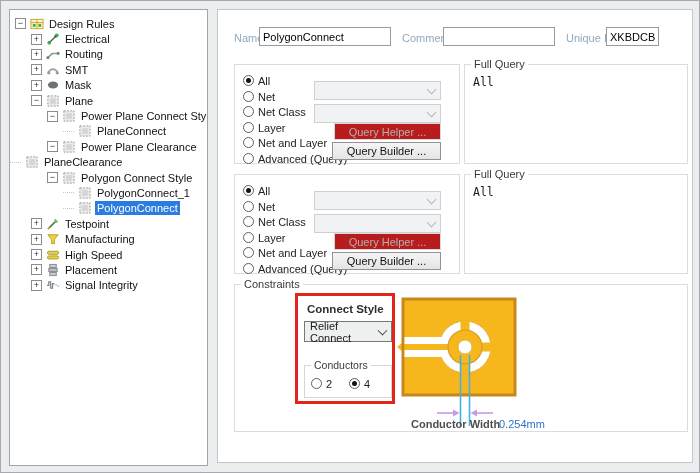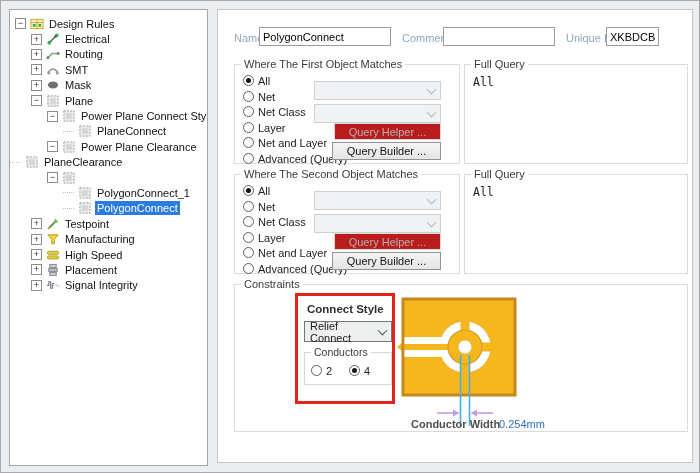--- a/index.html
+++ b/index.html
@@ -168,20 +168,21 @@
         <span class="tlabel">PlaneClearance</span>
       </div>
       <div class="trow" style="padding-left: 37px;">
         <span class="exp">−</span>
         <span class="ticon">
           <svg viewBox="0 0 15 15">
             <rect x="2" y="2" width="11" height="11" fill="#e9ebeb" stroke="#9a9a9a" stroke-dasharray="2,1.5"></rect>
             <rect x="4.5" y="4.5" width="6" height="6" fill="#d2d6d8"></rect>
           </svg>
         </span>
+        <span class="tlabel">Polygon Connect Style</span>
       </div>
       <div class="trow" style="padding-left: 53px;">
         <span class="stub"></span>
         <span class="ticon">
           <svg viewBox="0 0 15 15">
             <rect x="2" y="2" width="11" height="11" fill="#e9ebeb" stroke="#9a9a9a" stroke-dasharray="2,1.5"></rect>
             <rect x="4.5" y="4.5" width="6" height="6" fill="#d2d6d8"></rect>
           </svg>
         </span>
         <span class="tlabel">PolygonConnect_1</span>
@@ -252,21 +253,20 @@
   <div class="main-panel">
 
     <span class="fldlabel" style="left:16px;top:22px;">Name</span>
     <input class="tbox" style="left: 41px; top: 17px; width: 132px;" value="PolygonConnect">
     <span class="fldlabel" style="left:184px;top:22px;">Comment</span>
     <input class="tbox" style="left: 225px; top: 17px; width: 112px;" value="">
     <span class="fldlabel" style="left:348px;top:22px;">Unique ID</span>
     <input class="tbox" style="left: 388px; top: 17px; width: 53px;" value="XKBDCBOI">
 
     <div class="group" style="left:16px;top:54px;width:226px;height:100px;">
-      <span class="group-label">Where The First Object Matches</span>
       <div class="radio-row" style="left:8px;top:9px;">
           <span class="radio checked"></span>
           <span>All</span>
         </div>
       <div class="radio-row" style="left:8px;top:25px;">
           <span class="radio"></span>
           <span>Net</span>
         </div>
       <div class="radio-row" style="left:8px;top:40px;">
           <span class="radio"></span>
@@ -295,21 +295,20 @@
       <div class="btn disabled" style="left:99px;top:58px;width:107px;height:17px;">Query Helper ...</div>
       <div class="btn" style="left:97px;top:77px;width:109px;height:18px;">Query Builder ...</div>
     </div>
 
     <div class="group" style="left:246px;top:54px;width:224px;height:100px;">
       <span class="group-label">Full Query</span>
       <span class="fq-text">All</span>
     </div>
 
     <div class="group" style="left:16px;top:164px;width:226px;height:100px;">
-      <span class="group-label">Where The Second Object Matches</span>
       <div class="radio-row" style="left:8px;top:9px;">
           <span class="radio checked"></span>
           <span>All</span>
         </div>
       <div class="radio-row" style="left:8px;top:25px;">
           <span class="radio"></span>
           <span>Net</span>
         </div>
       <div class="radio-row" style="left:8px;top:40px;">
           <span class="radio"></span>
@@ -346,21 +345,21 @@
 
     <div class="group" style="left:16px;top:274px;width:454px;height:148px;">
       <span class="group-label">Constraints</span>
 
       <div class="redbox">
         <span class="cs-title">Connect Style</span>
         <div class="combo" style="left:6px;top:25px;width:88px;height:21px;">
           <span>Relief Connect</span>
           <span class="chev"></span>
         </div>
-        <div class="mini-group" style="left:6px;top:56px;width:88px;height:33px;">
+        <div class="mini-group" style="left:6px;top:69px;width:88px;height:33px;">
           <span class="group-label" style="font-size:10.5px;">Conductors</span>
           <div class="radio-row" style="left:6px;top:11px;">
               <span class="radio"></span>
               <span>2</span>
             </div>
           <div class="radio-row" style="left:44px;top:11px;">
               <span class="radio checked"></span>
               <span>4</span>
             </div>
         </div>

